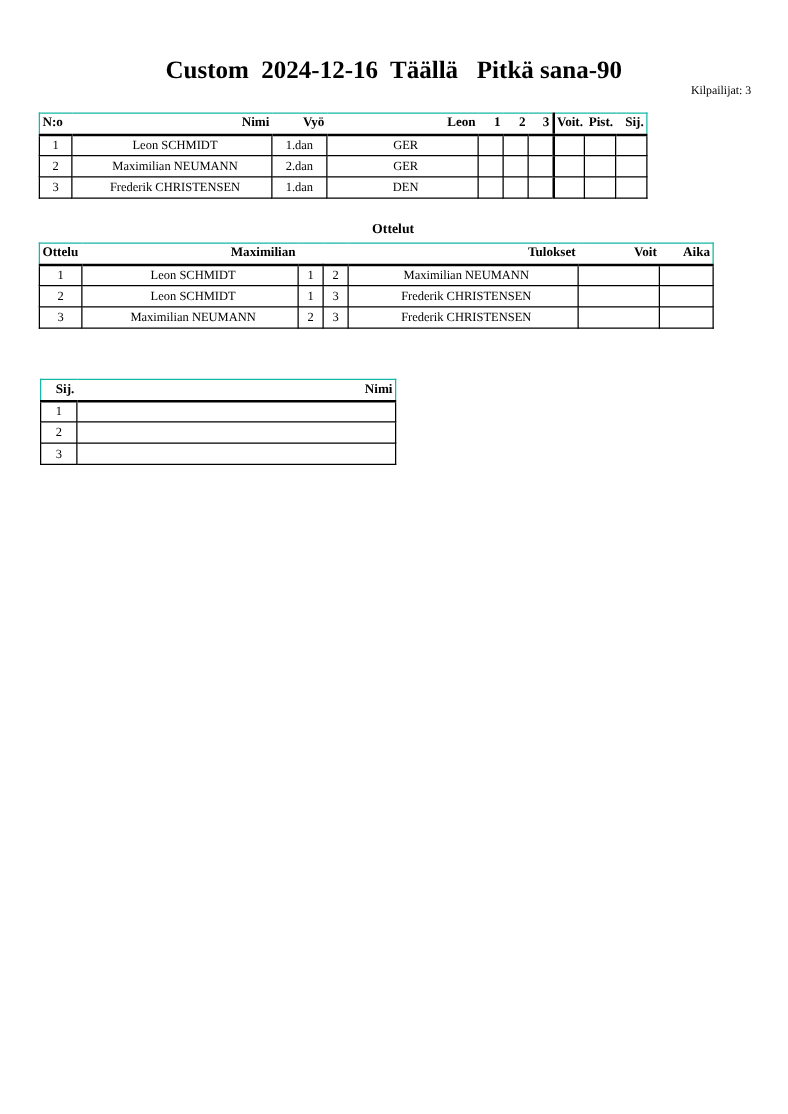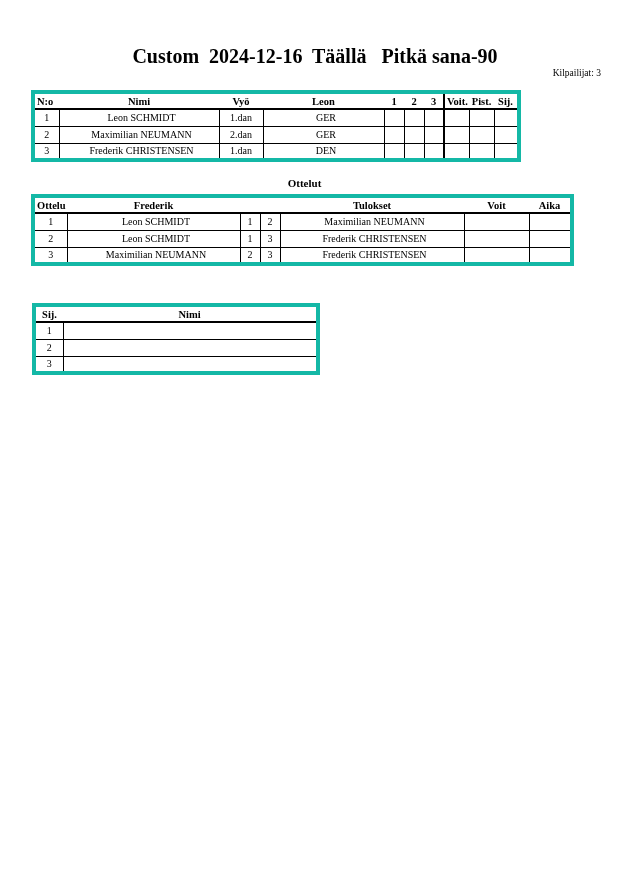--- a/index.html
+++ b/index.html
@@ -14,29 +14,29 @@
   .section-sub {
     position:absolute; top:66px; left:0; width:474px; text-align:center;
     font-size:11px; font-weight:bold; line-height:13px;
   }
   .comp-count {
     position:absolute; top:67px; right:29px; font-size:9.5px; line-height:12px;
   }
   .sec-title {
     position:absolute; text-align:center; font-size:11px; font-weight:bold; line-height:13px;
   }
-  .sec-title.ottelut  { top:177px; left:35px;  width:539px; }
+  .sec-title.ottelut  { top:177px; left:45px;  width:539px; }
   .sec-title.tulokset { top:283px; left:32px;  width:284px;margin-top:30px; }
 
   table.sheet {
     position:absolute; border-collapse:collapse; table-layout:fixed;
-    border:4px solid #14b8a6; background:#fff;
+    border:1px solid #14b8a6; background:#fff;
   }
   table.sheet th {
-    font-size:10.5px; font-weight:bold; text-align:center; vertical-align:middle;
+    font-size:10.5px; font-weight:bold; text-align:right; vertical-align:middle;
     border:none; border-bottom:2px solid #000; padding:0 2px;
     white-space:nowrap; overflow:hidden;
   }
   table.sheet td {
     font-size:10px; font-weight:normal; text-align:center; vertical-align:middle;
     border:1px solid #000; padding:0 2px;
     white-space:nowrap; overflow:hidden;
   }
   table.sheet tr { height:17px; }
   .t1 { left:31px; top:90px;  width:486px; }
@@ -129,21 +129,21 @@
         <col style="width:173px">
         <col style="width:20px">
         <col style="width:20px">
       <col style="width:184px">
         <col style="width:65px">
         <col style="width:43px">
     </colgroup>
     <thead>
       <tr>
         <th class="al">Ottelu</th>
-        <th>Frederik</th>
+        <th>Maximilian</th>
         <th colspan="2"></th>
         <th>Tulokset</th>
         <th>Voit</th>
         <th>Aika</th>
       </tr>
     </thead>
     <tbody>
       <tr>
         <td>1</td>
         <td class="pad">Leon SCHMIDT</td>

